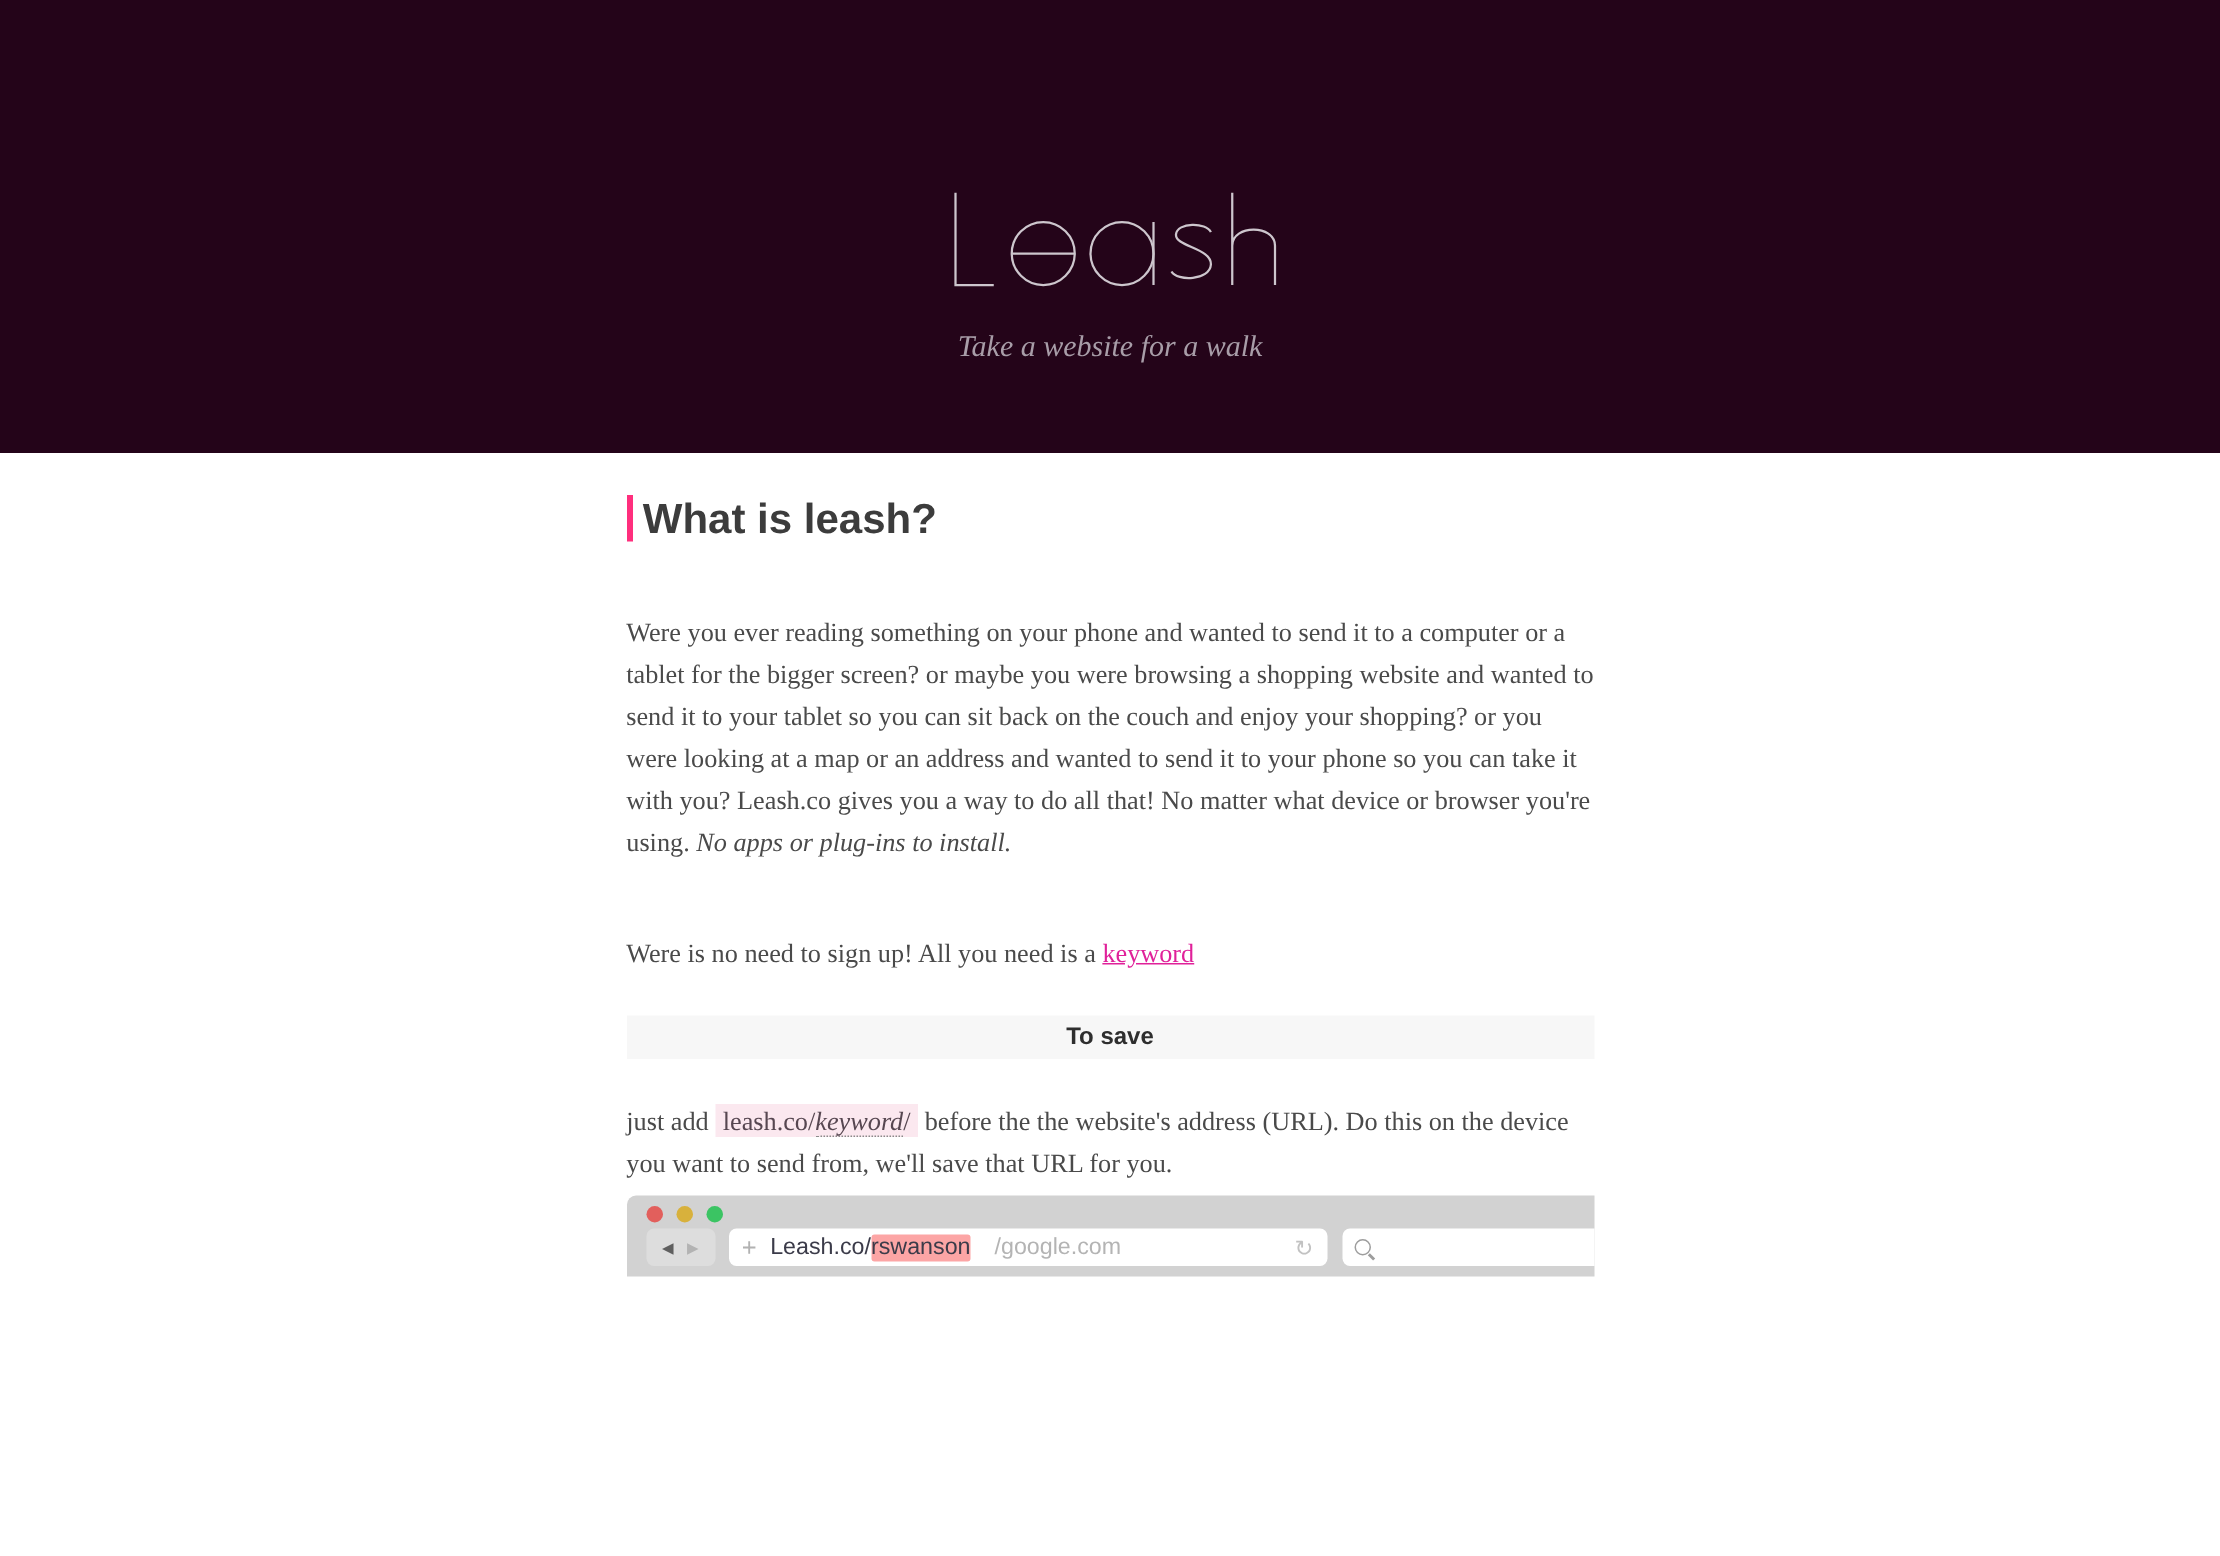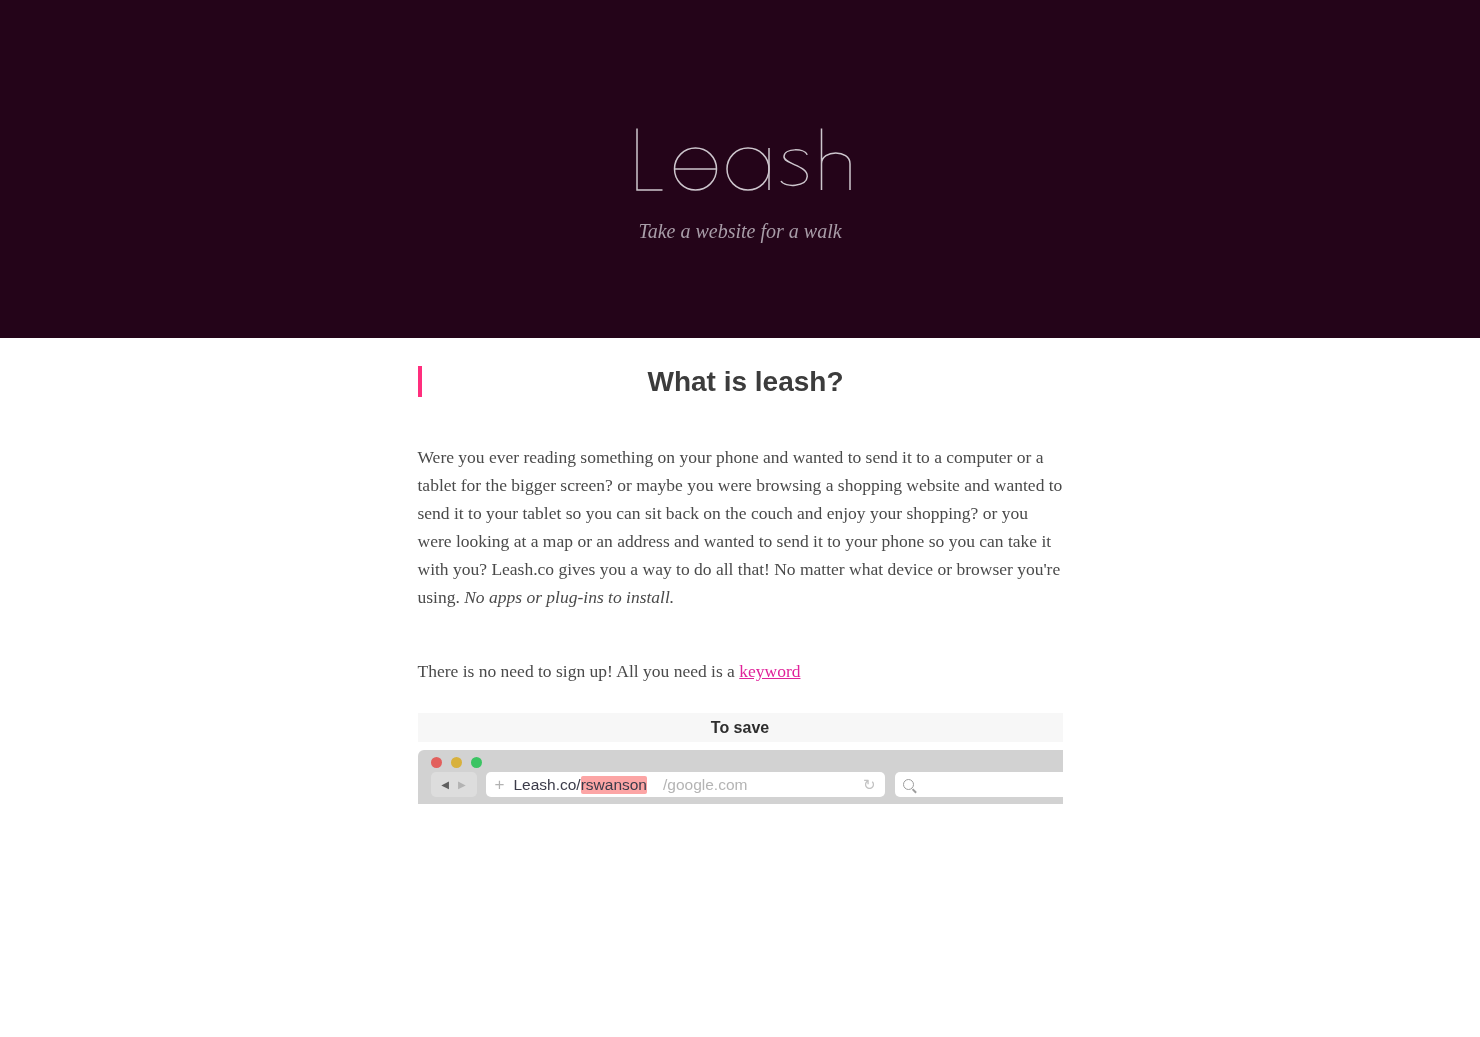--- a/index.html
+++ b/index.html
@@ -10,21 +10,21 @@
     font-family: "Liberation Serif", serif;
     -webkit-font-smoothing: antialiased;
   }
   .sr-only {
     position: absolute; width: 1px; height: 1px;
     overflow: hidden; clip: rect(0 0 0 0); white-space: nowrap;
   }
 
   
   .hero {
-    height: 338px;
+    height: 302px;
     background: #240419;
     text-align: center;
     overflow: hidden;
   }
   .logo-wrap { margin-top: 121px; line-height: 0; }
   .logo-wrap svg { width: 225px; height: 75px; }
   .tagline {
     margin: 24px 0 0;
     font-family: "Liberation Serif", serif;
     font-style: italic;
@@ -41,21 +41,20 @@
   h2.section-heading {
     margin: 28px 0 0;
     font-family: "Liberation Sans", sans-serif;
     font-stretch: condensed;
     font-weight: bold;
     font-size: 28px;
     line-height: 31px;
     color: #3c3c3c;
     border-left: 4px solid #ff2e7d;
     padding-left: 7px;
-    text-align: center;
   }
   p.body-text {
     margin: 46px 0 0;
     font-size: 17.5px;
     line-height: 28px;
     color: #4a4a4a;
   }
   p.body-text em { font-style: italic; }
   a.keyword-link {
     color: #e0219a;
@@ -180,24 +179,25 @@
   <p class="tagline">Take a website for a walk</p>
 </header>
 
 <main class="container">
 
   <h2 class="section-heading">What is leash?</h2>
 
   <p class="body-text"><span>Were you ever reading something on your phone and wanted to send it to a computer or a tablet for the bigger screen? or maybe you were browsing a shopping website and wanted to send it to your tablet so you can sit back on the couch and enjoy your shopping? or you were looking at a map or an address and wanted to send it to your phone so you can take it with you? Leash.co gives you a way to do all that! No matter what device or browser you're using. </span><em>No apps or plug-ins to install.</em></p>
 
 
-  <p class="body-text"><span>There is no need to sign up! All you need is a </span><a href="#" class="keyword-link">keyword</a></p>
+  <p class="body-text"><span>Were is no need to sign up! All you need is a </span><a href="#" class="keyword-link">keyword</a></p>
 
   <div class="section-bar">To save</div>
 
+  <p class="body-text save-instructions"><span>just add </span><span class="code-chip"><span>leash.co/</span><span class="kw">keyword</span><span>/</span></span><span> before the the website's address (URL). Do this on the device you want to send from, we'll save that URL for you.</span></p>
 
   <div class="browser-mockup">
     <div class="traffic-lights">
       <span class="light red"></span>
       <span class="light yellow"></span>
       <span class="light green"></span>
     </div>
     <div class="chrome-row">
       <div class="nav-buttons">
         <span class="nav-back">◀</span>

